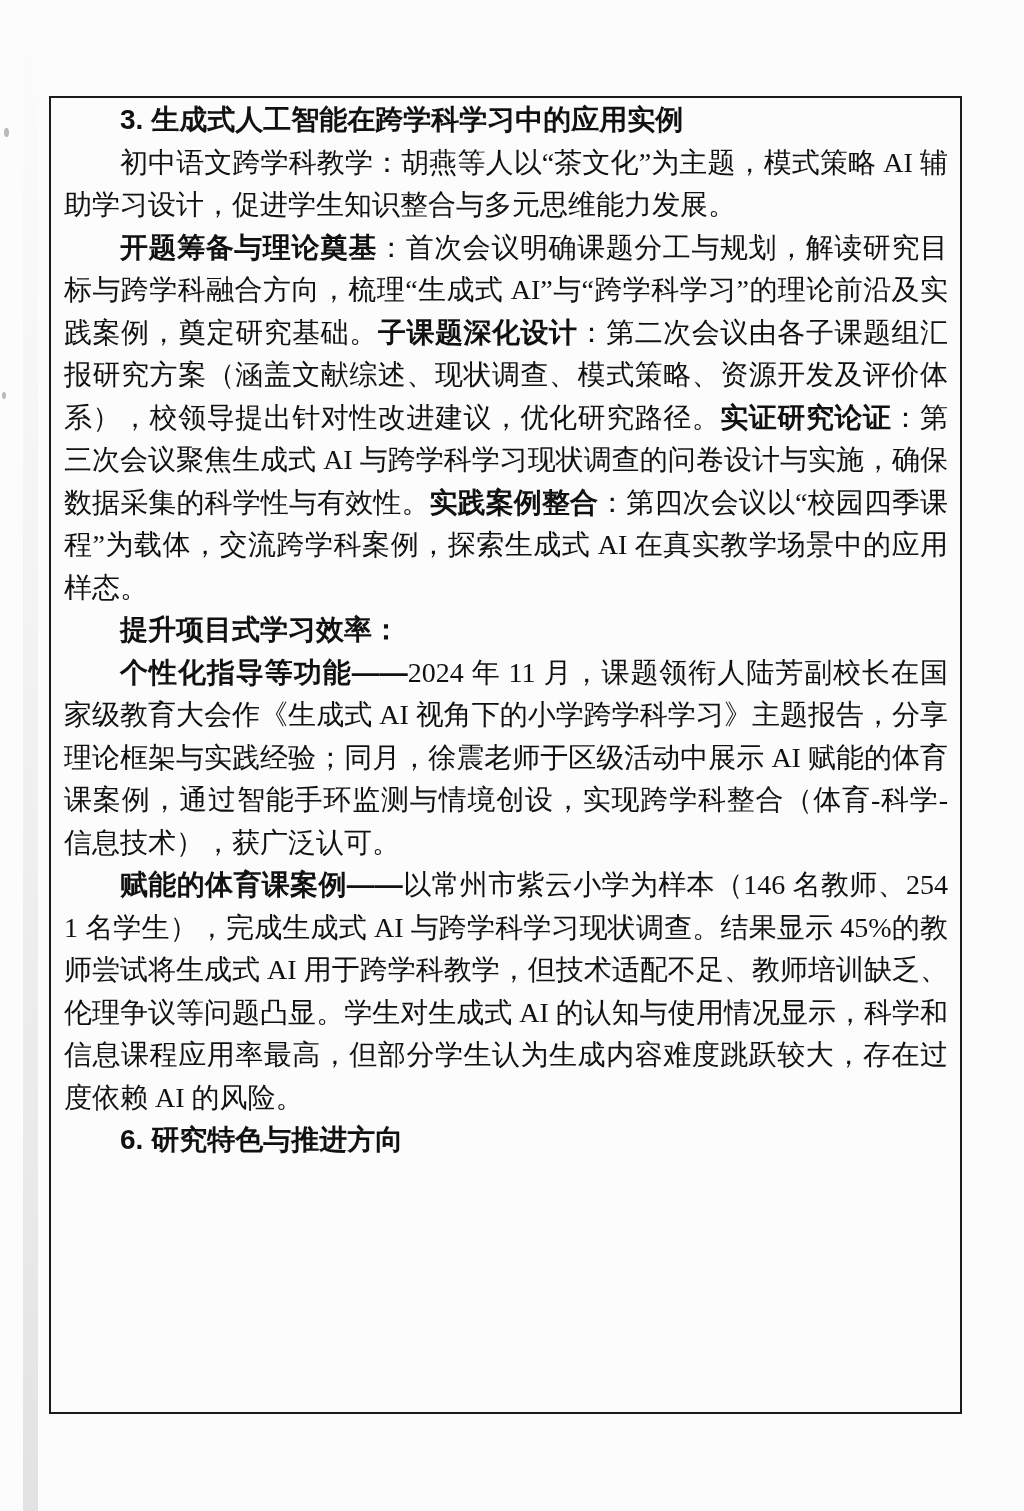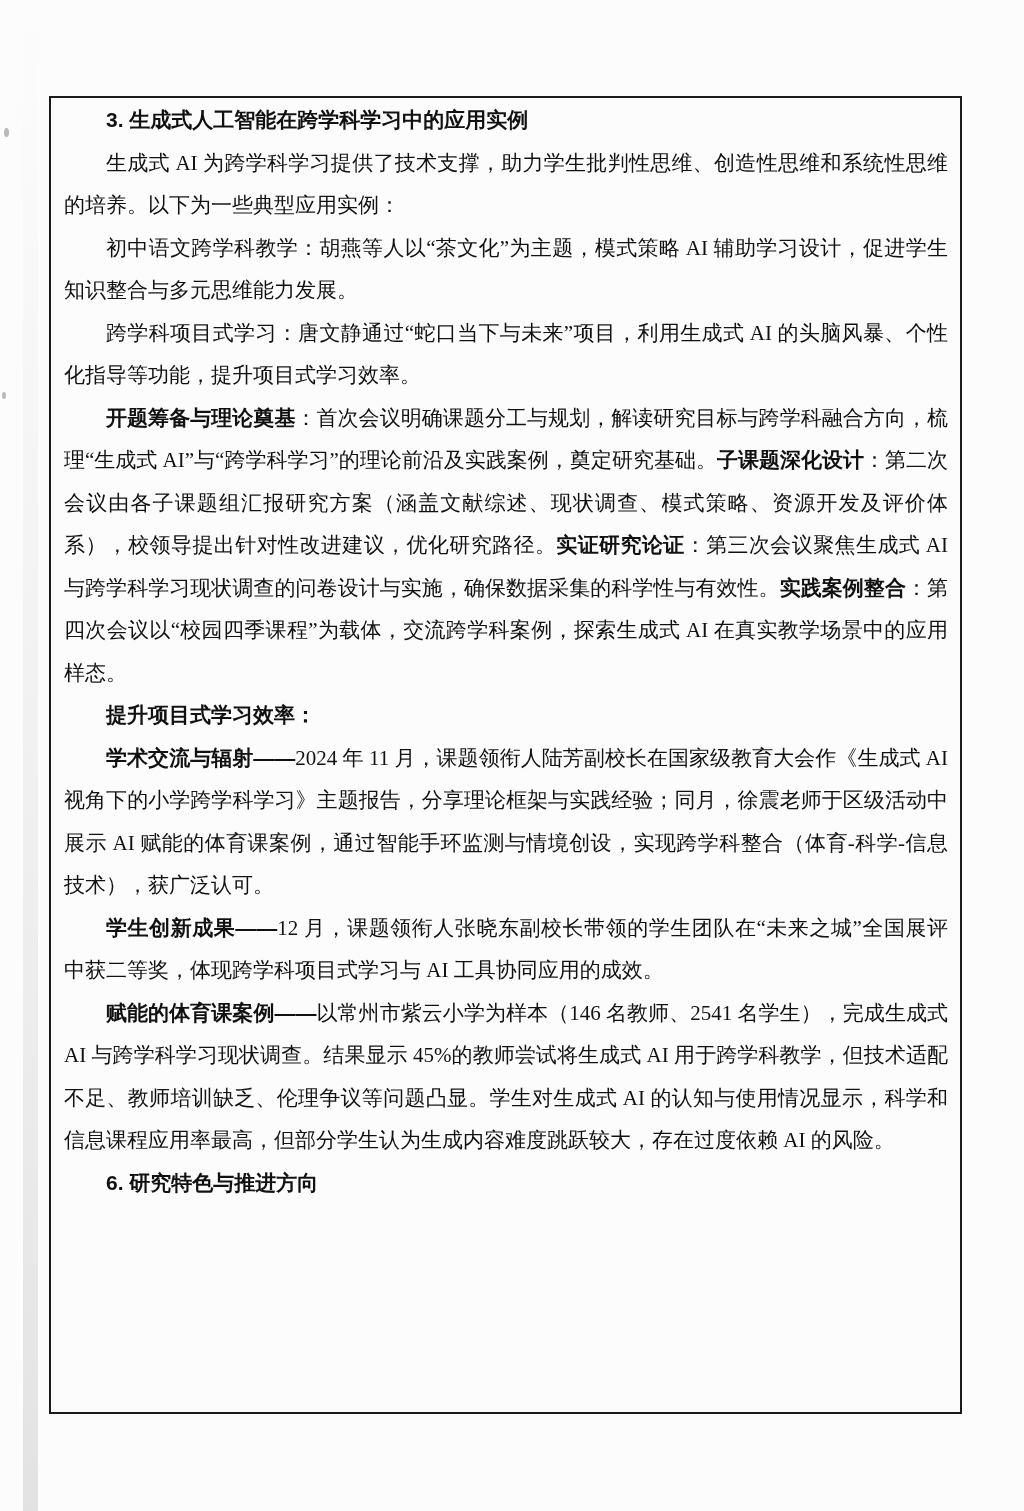--- a/index.html
+++ b/index.html
@@ -41,21 +41,21 @@
   .speck-b { left: 2px; top: 392px; width: 4px; height: 7px; }
 
   .content-box {
     position: absolute;
     left: 49px; top: 96px;
     width: 913px; height: 1318px;
     border: 2px solid var(--border);
     padding: 1px 12px 0 13px;
     overflow: hidden;
     color: var(--ink);
-    font-size: 21px;
+    font-size: 28px;
     line-height: 42.5px;
   }
   .para {
     margin: 0;
     text-indent: 2em;
     text-align: justify;
     word-break: break-all;
   }
   .seg { font-weight: 400; }
   .seg.bold {
@@ -66,24 +66,21 @@
 </head>
 <body>
 
 <div class="page">
   <div class="scan-shade"></div>
   <div class="scan-speck speck-a"></div>
   <div class="scan-speck speck-b"></div>
   <div class="content-box">
     <div>
         <p class="para heading"><span class="seg bold">3. 生成式人工智能在跨学科学习中的应用实例</span></p>
-        <p class="para"><span class="seg">生成式 AI 为跨学科学习提供了技术支撑，助力学生批判性思维、创造性思维和系统性思维的培养。以下为一些典型应用实例：</span></p>
         <p class="para"><span class="seg">初中语文跨学科教学：胡燕等人以“茶文化”为主题，模式策略 AI 辅助学习设计，促进学生知识整合与多元思维能力发展。</span></p>
-        <p class="para"><span class="seg">跨学科项目式学习：唐文静通过“蛇口当下与未来”项目，利用生成式 AI 的头脑风暴、个性化指导等功能，提升项目式学习效率。</span></p>
         <p class="para"><span class="seg bold">开题筹备与理论奠基</span><span class="seg">：首次会议明确课题分工与规划，解读研究目标与跨学科融合方向，梳理“生成式 AI”与“跨学科学习”的理论前沿及实践案例，奠定研究基础。</span><span class="seg bold">子课题深化设计</span><span class="seg">：第二次会议由各子课题组汇报研究方案（涵盖文献综述、现状调查、模式策略、资源开发及评价体系），校领导提出针对性改进建议，优化研究路径。</span><span class="seg bold">实证研究论证</span><span class="seg">：第三次会议聚焦生成式 AI 与跨学科学习现状调查的问卷设计与实施，确保数据采集的科学性与有效性。</span><span class="seg bold">实践案例整合</span><span class="seg">：第四次会议以“校园四季课程”为载体，交流跨学科案例，探索生成式 AI 在真实教学场景中的应用样态。</span></p>
         <p class="para"><span class="seg bold">提升项目式学习效率：</span></p>
-        <p class="para"><span class="seg bold">学术交流与辐射——</span><span class="seg">2024 年 11 月，课题领衔人陆芳副校长在国家级教育大会作《生成式 AI 视角下的小学跨学科学习》主题报告，分享理论框架与实践经验；同月，徐震老师于区级活动中展示 AI 赋能的体育课案例，通过智能手环监测与情境创设，实现跨学科整合（体育-科学-信息技术），获广泛认可。</span></p>
-        <p class="para"><span class="seg bold">学生创新成果——</span><span class="seg">12 月，课题领衔人张晓东副校长带领的学生团队在“未来之城”全国展评中获二等奖，体现跨学科项目式学习与 AI 工具协同应用的成效。</span></p>
+        <p class="para"><span class="seg bold">个性化指导等功能——</span><span class="seg">2024 年 11 月，课题领衔人陆芳副校长在国家级教育大会作《生成式 AI 视角下的小学跨学科学习》主题报告，分享理论框架与实践经验；同月，徐震老师于区级活动中展示 AI 赋能的体育课案例，通过智能手环监测与情境创设，实现跨学科整合（体育-科学-信息技术），获广泛认可。</span></p>
         <p class="para"><span class="seg bold">赋能的体育课案例——</span><span class="seg">以常州市紫云小学为样本（146 名教师、2541 名学生），完成生成式 AI 与跨学科学习现状调查。结果显示 45%的教师尝试将生成式 AI 用于跨学科教学，但技术适配不足、教师培训缺乏、伦理争议等问题凸显。学生对生成式 AI 的认知与使用情况显示，科学和信息课程应用率最高，但部分学生认为生成内容难度跳跃较大，存在过度依赖 AI 的风险。</span></p>
         <p class="para heading"><span class="seg bold">6. 研究特色与推进方向</span></p>
       </div>
   </div>
 </div>
 
 </body></html>

